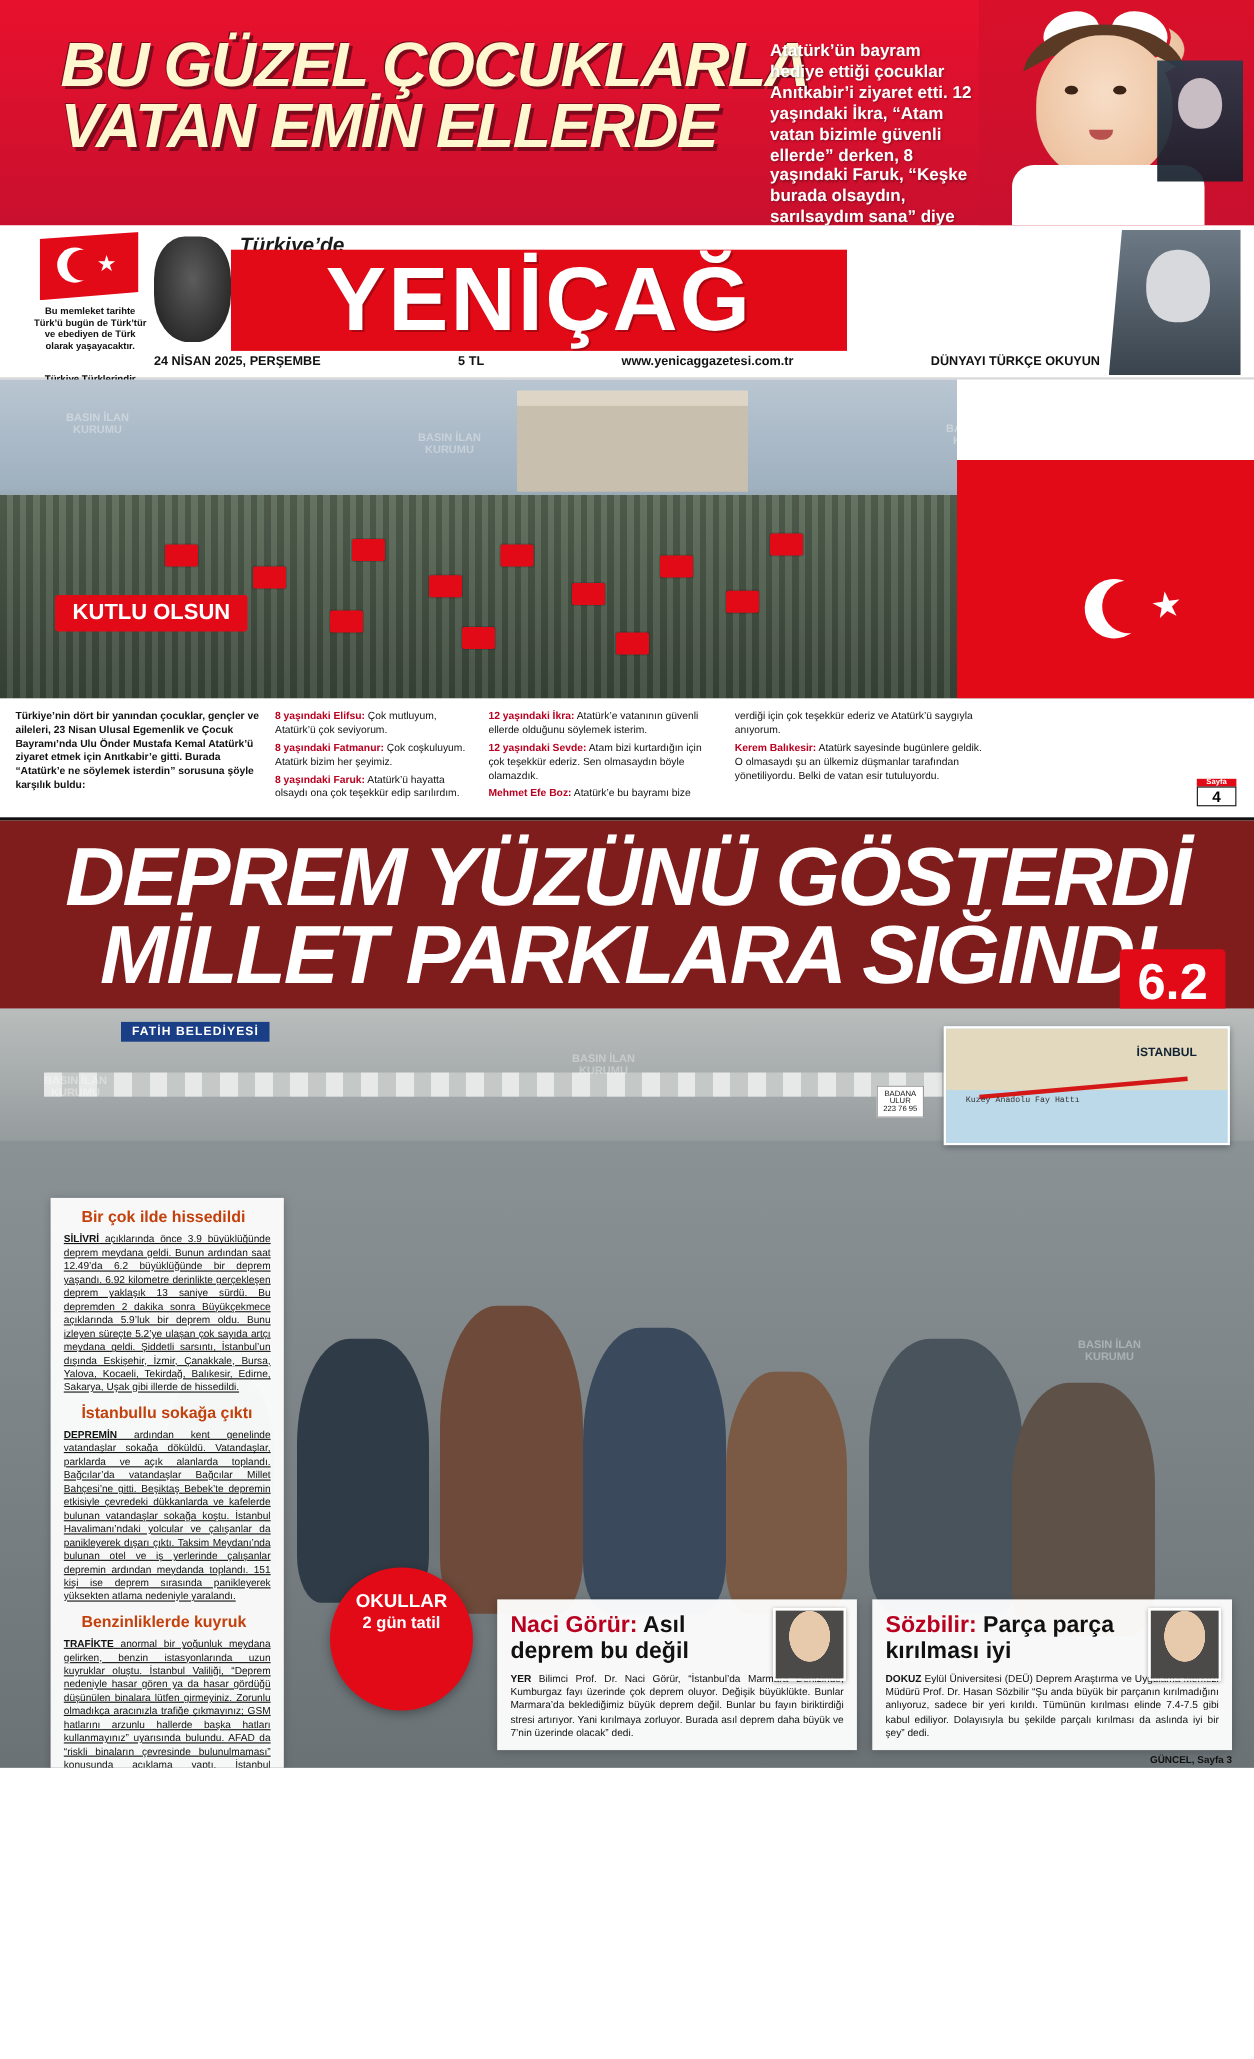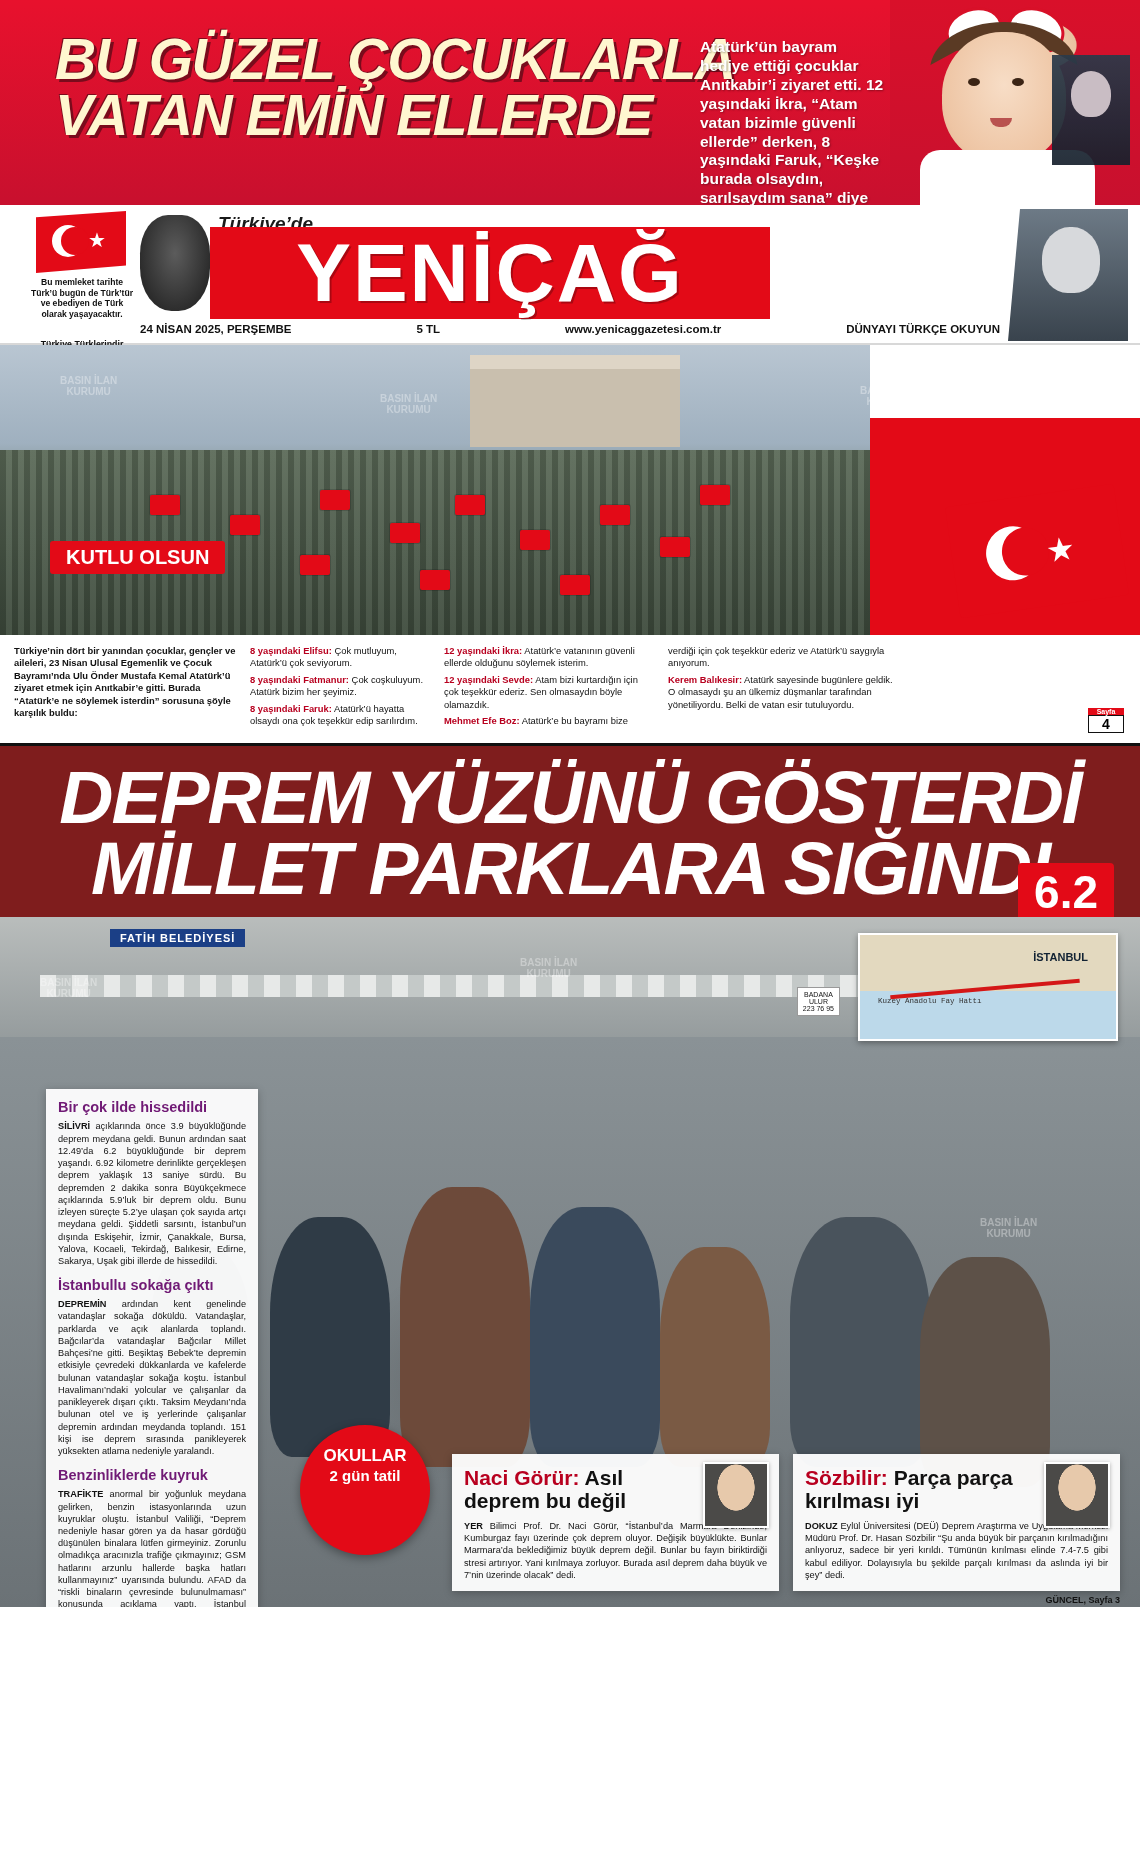--- a/index.html
+++ b/index.html
@@ -291,23 +291,23 @@
   .mapbox .lbl-ist { position:absolute; right:28px; top:16px; font-size:11px; font-weight:bold; color:#123; }
   .mapbox .lbl-sm { position:absolute; left:18px; top:62px; font-size:7.5px; color:#333;font-family:Liberation Mono, monospace; }
 
   
   .leftcol {
     position:absolute; left:46px; top:172px; width:212px;
     background:rgba(255,255,255,.94);
     padding:10px 12px 12px 12px;
     box-shadow:0 2px 8px rgba(0,0,0,.25);
   }
-  .lc-h { color:#701a75; font-weight:bold; font-size:14.5px; margin:0 0 5px 0; }
+  .lc-h { color:#c2410c; font-weight:bold; font-size:14.5px; margin:0 0 5px 16px; }
   .lc-h.second { margin-top:10px; }
-  .lc-p { font-size:9.2px; line-height:1.33; color:#111; text-align:justify; margin-bottom:6px; }
+  .lc-p { font-size:9.2px; line-height:1.33; color:#111; text-align:justify; margin-bottom:6px;text-decoration:underline; }
   .lc-p b { font-weight:bold; }
 
   .okullar {
     position:absolute; left:300px; bottom:52px; width:130px; height:130px;
     background:#e30a17; border-radius:50%;
     color:#fff; text-align:center; padding-top:22px;
     box-shadow:0 3px 10px rgba(0,0,0,.35);
   }
   .okullar .t1{font-size:17px;font-weight:bold;line-height:1.05;}
   .okullar .t2{font-size:15px;font-weight:bold;margin-top:2px;}

